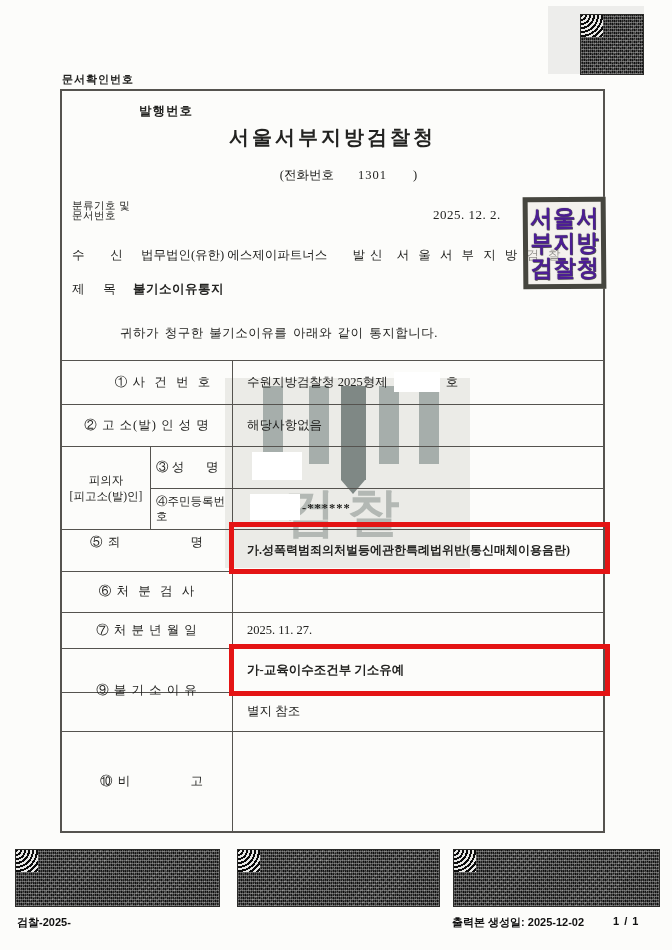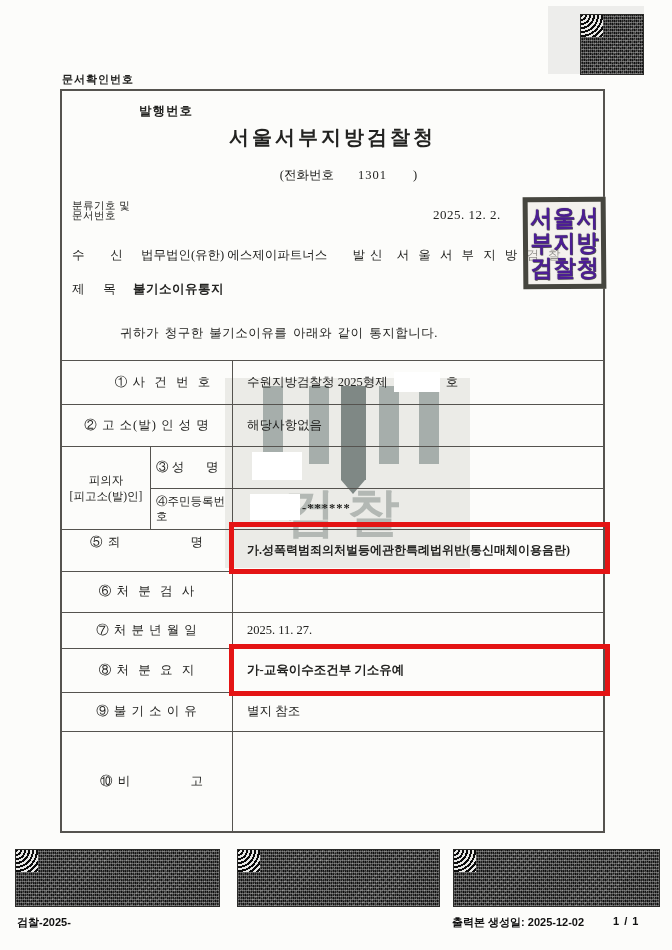--- a/index.html
+++ b/index.html
@@ -203,24 +203,23 @@
     <span>명</span>
   </div>
   <div class="cell val" style="top:438px;height:42px;font-weight:bold;font-size:12px;width:360px;text-align:center;">가.성폭력범죄의처벌등에관한특례법위반(통신매체이용음란)</div>
 
   <div class="cell lab pre" style="top:480px;height:41px;">⑥ 처  분  검  사</div>
   <div class="cell val" style="top:480px;height:41px;"></div>
 
   <div class="cell lab pre" style="top:521px;height:36px;">⑦ 처 분 년 월 일</div>
   <div class="cell val" style="top:521px;height:36px;">2025. 11. 27.</div>
 
-  <div class="cell lab pre" style="top:557px;height:44px;">⑧ 처  분  요  지</div>
   <div class="cell val" style="top:557px;height:44px;font-weight:bold;">가-교육이수조건부 기소유예</div>
 
-  <div class="cell lab pre" style="top:601px;height:39px;">⑨ 불 기 소 이 유</div>
+  <div class="cell lab pre" style="top:580px;height:39px;">⑨ 불 기 소 이 유</div>
   <div class="cell lab split" style="top:640px;height:100px;padding:0 28px 0 38px;">
     <span>⑩ 비</span>
     <span>고</span>
   </div>
 
   <div class="cell val" style="top:601px;height:39px;">별지 참조</div>
   <div class="cell val" style="top:640px;height:100px;"></div>
 
   <div class="hl-box hl-offense"></div>
   <div class="hl-box hl-disposition"></div>

